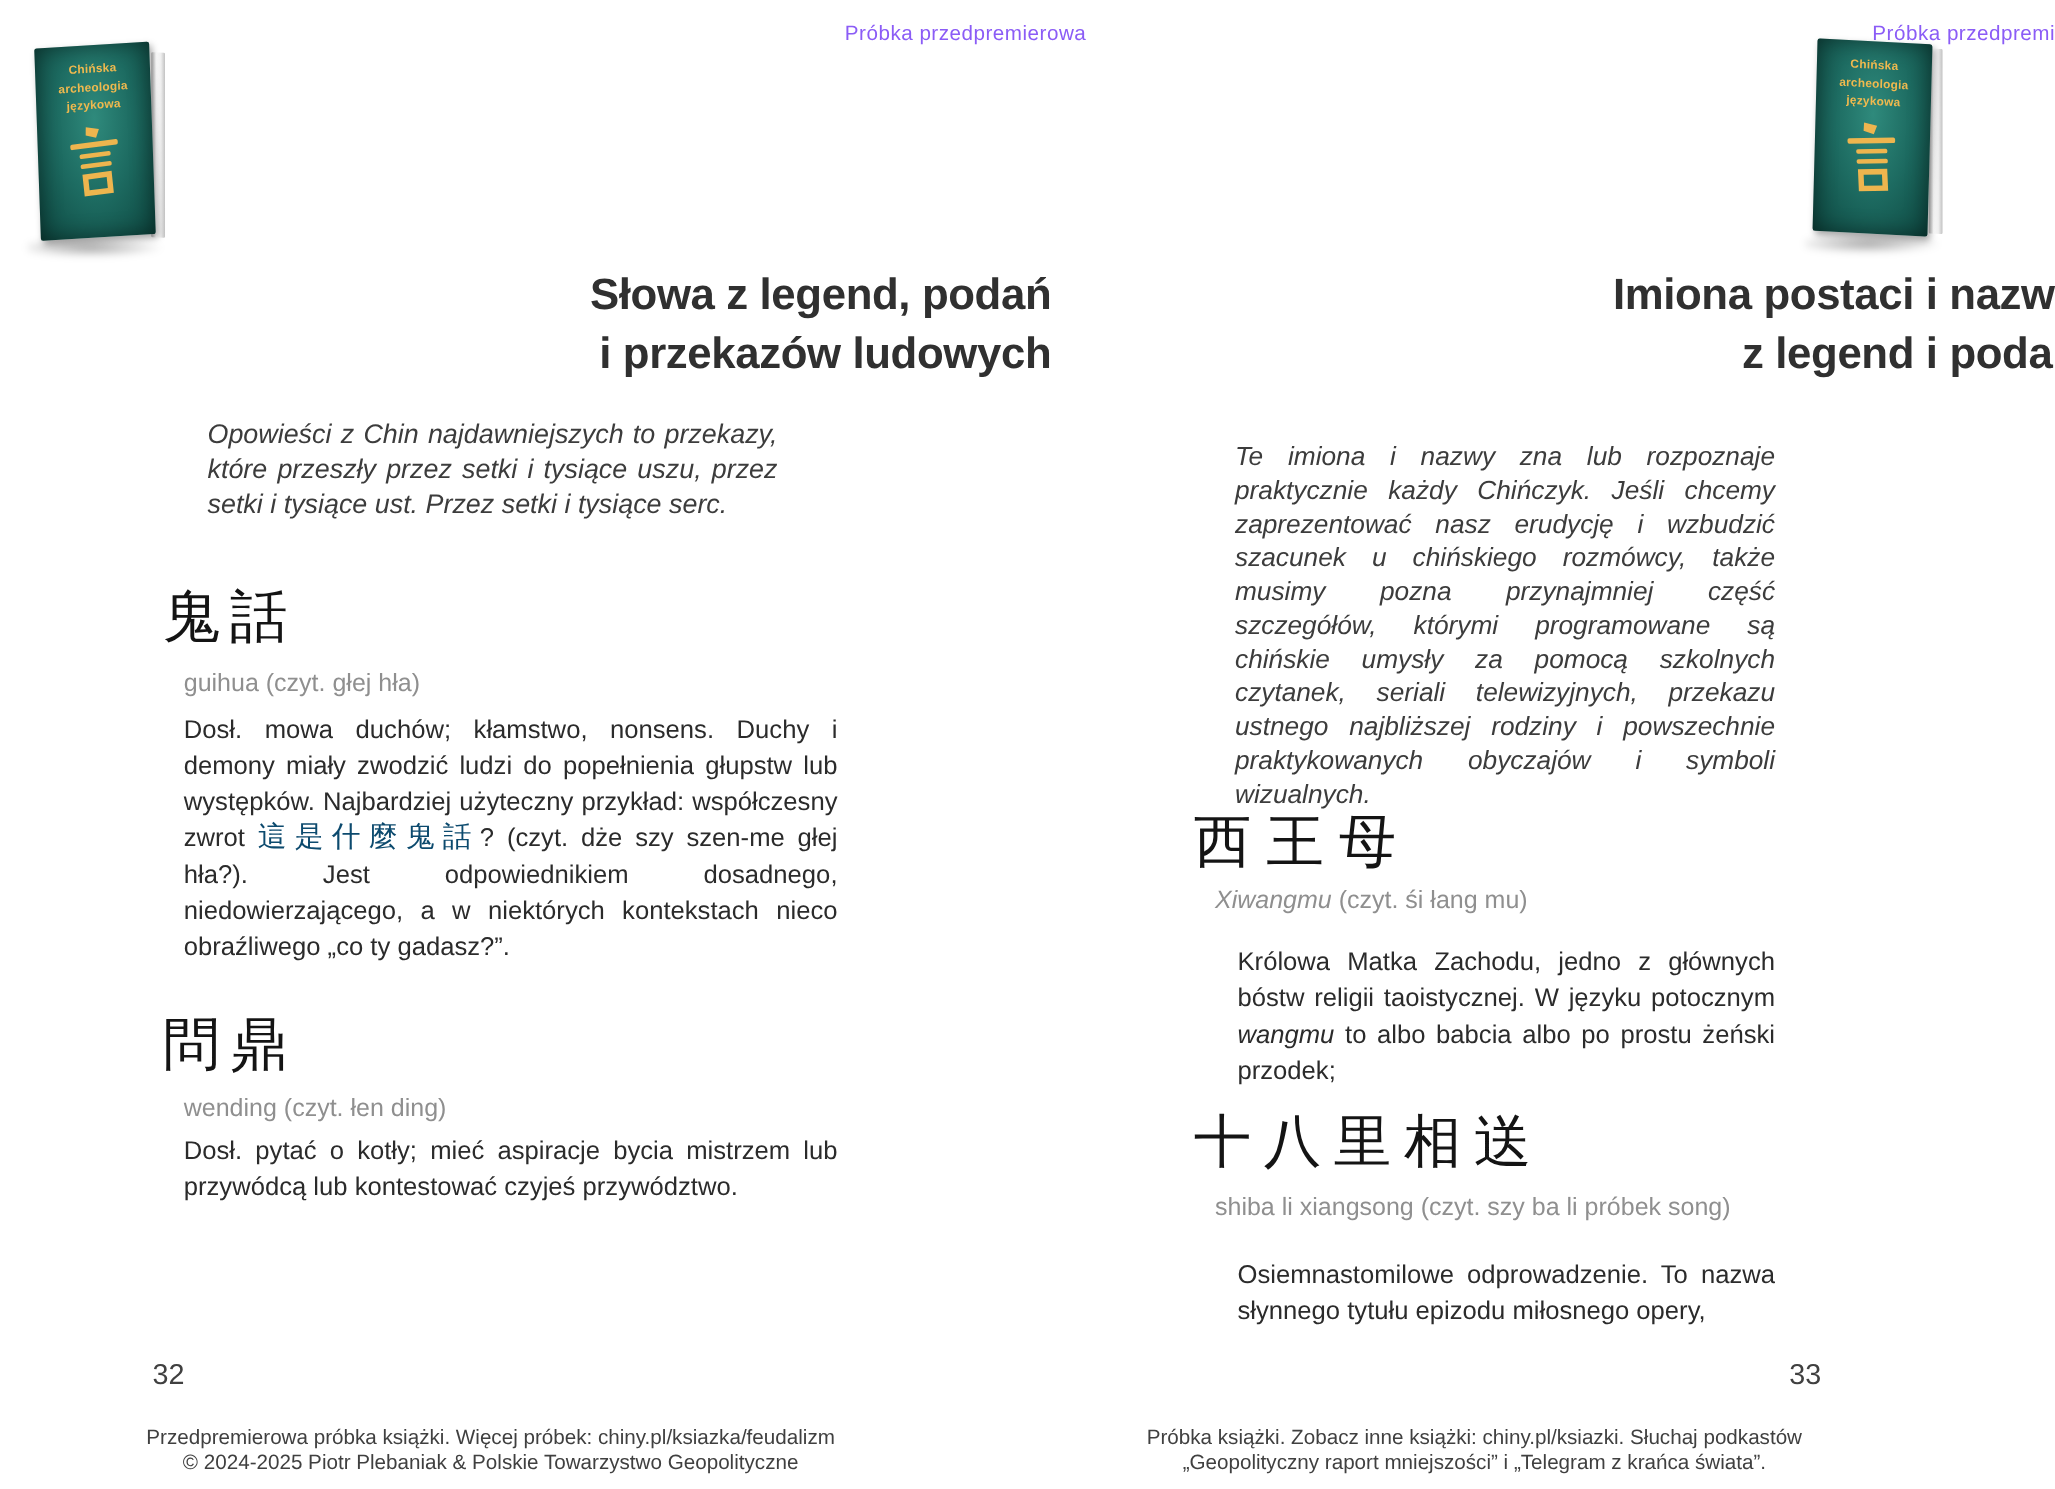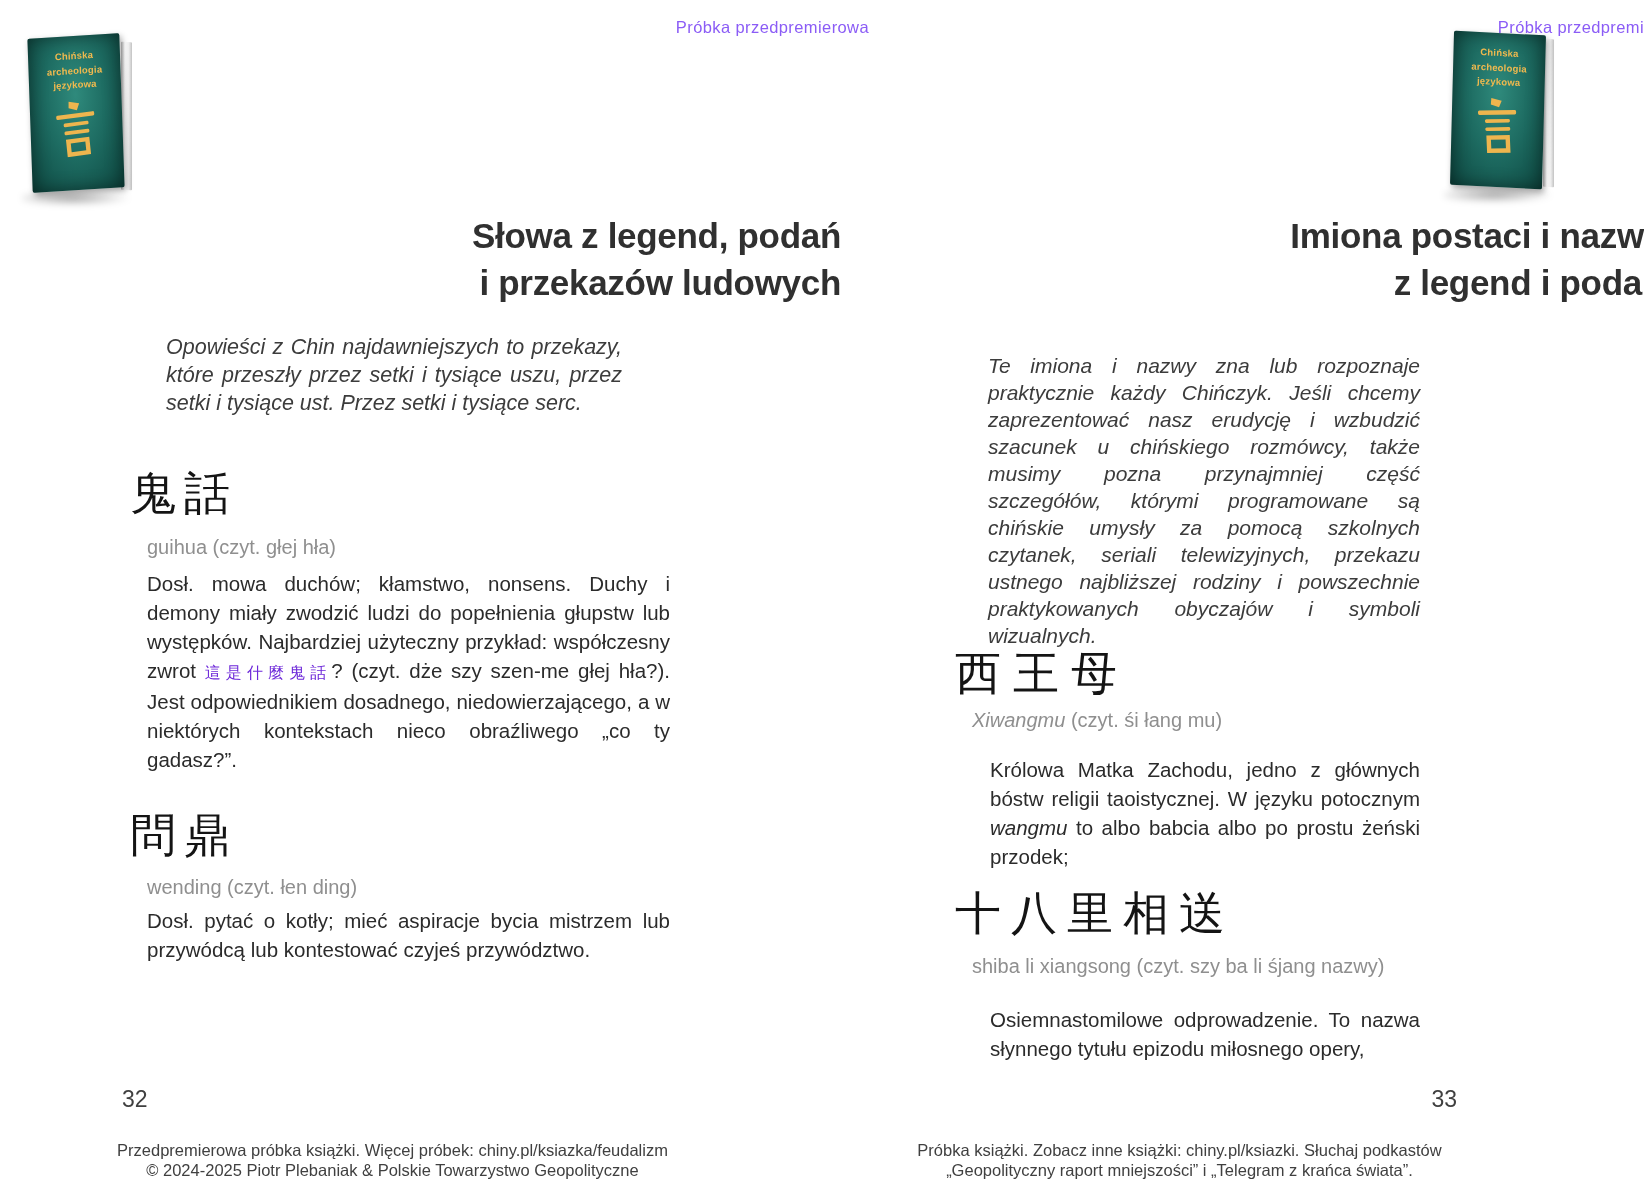--- a/index.html
+++ b/index.html
@@ -35,22 +35,22 @@
               font-size:35px;line-height:47px;font-weight:700;color:#303030;letter-spacing:-.3px;padding-left:47px;}
   .intro{position:absolute;font-style:italic;color:#3c3c3c;text-align:justify;}
   #page-left .intro{top:333px;left:166px;width:456px;font-size:21.5px;line-height:28px;}
   #page-right .intro{top:352px;left:166px;width:432px;font-size:21px;line-height:27px;}
 
   .hanzi-heading{position:absolute;font-family:"DejaVu Serif","Liberation Serif",serif;
                  font-size:46px;line-height:1.1;color:#141414;letter-spacing:8px;white-space:nowrap;}
   .pinyin{position:absolute;font-size:20px;color:#8f8f8f;white-space:nowrap;}
   .pinyin .term-italic{font-style:italic;text-align:center;}
   .body-text{position:absolute;font-size:20.5px;line-height:29px;color:#2b2b2b;text-align:justify;}
-  .inline-hanzi{font-family:"DejaVu Serif","Liberation Serif",serif;color:#6d28d9;
-                font-size:16px;letter-spacing:2px;}
+  .inline-hanzi{font-family:"DejaVu Serif","Liberation Serif",serif;color:#0c4a6e;
+                font-size:23px;letter-spacing:2px;}
   .body-text em{font-style:italic;}
 
   .page-number{position:absolute;top:1086px;font-size:23px;color:#404040;}
   #pagenum-left{left:122px;}
   #pagenum-right{right:187px;text-align:right;}
 
   .footer{position:absolute;top:1140px;text-align:center;font-size:16.5px;
           line-height:20px;color:#404040;}
   #footer-left{left:60px;width:665px;}
   #footer-right{left:25px;width:665px;}
@@ -132,21 +132,21 @@
     <div>z legend i podań</div>
   </div>
 
   <div class="intro">Te imiona i nazwy zna lub rozpoznaje praktycznie każdy Chińczyk. Jeśli chcemy zaprezentować nasz erudycję i wzbudzić szacunek u chińskiego rozmówcy, także musimy pozna przynajmniej część szczegółów, którymi programowane są chińskie umysły za pomocą szkolnych czytanek, seriali telewizyjnych, przekazu ustnego najbliższej rodziny i powszechnie praktykowanych obyczajów i symboli wizualnych.</div>
 
   <div class="hanzi-heading" style="left:133px;top:648px;letter-spacing:12px;">西王母</div>
   <div class="pinyin" style="left:150px;top:709px;"><span class="term-italic">Xiwangmu</span><span> (czyt. śi łang mu)</span></div>
   <div class="body-text" style="left:168px;top:755px;width:430px;"><span>Królowa Matka Zachodu, jedno z głównych bóstw religii taoistycznej. W języku potocznym </span><em>wangmu</em><span> to albo babcia albo po prostu żeński przodek;</span></div>
 
   <div class="hanzi-heading" style="left:133px;top:888px;letter-spacing:10px;">十八里相送</div>
-  <div class="pinyin" style="left:150px;top:955px;"><span>shiba li xiangsong</span><span> (czyt. szy ba li śjang nazwy)</span></div>
+  <div class="pinyin" style="left:150px;top:955px;"><span>shiba li xiangsong</span><span> (czyt. szy ba li próbek song)</span></div>
   <div class="body-text" style="left:168px;top:1005px;width:430px;">Osiemnastomilowe odprowadzenie. To nazwa słynnego tytułu epizodu miłosnego opery,</div>
 
   <div class="page-number" id="pagenum-right">33</div>
 
   <div class="footer" id="footer-right">
     <div>Próbka książki. Zobacz inne książki: chiny.pl/ksiazki. Słuchaj podkastów</div>
     <div>„Geopolityczny raport mniejszości” i „Telegram z krańca świata”.</div>
   </div>
 </div>
 

